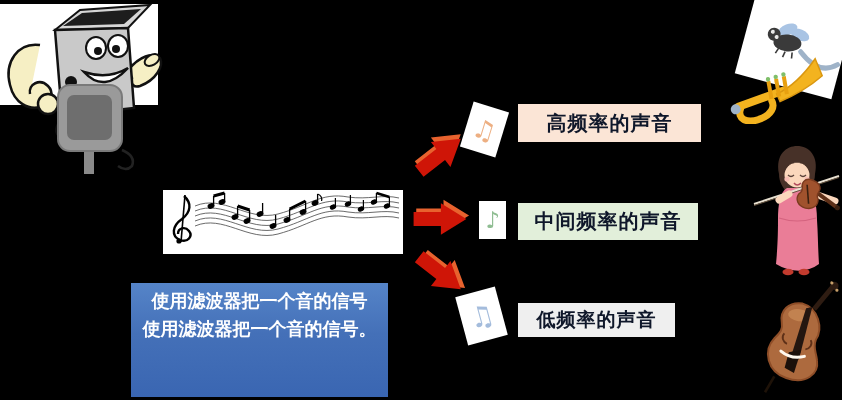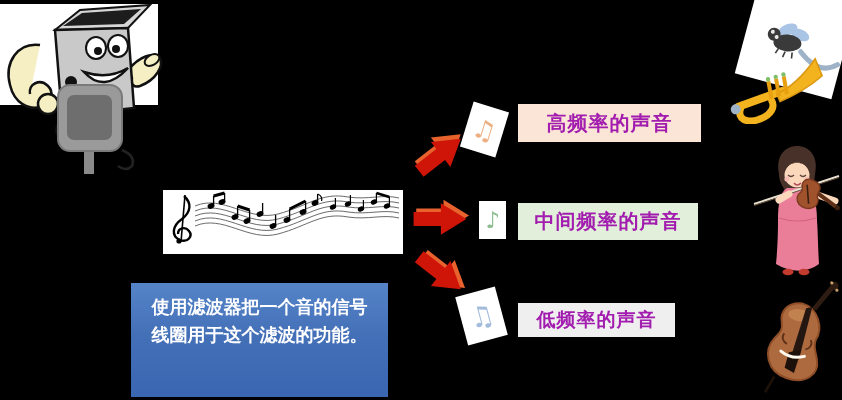--- a/index.html
+++ b/index.html
@@ -21,36 +21,36 @@
 
   
   .note-card{background:#fff;display:flex;align-items:center;justify-content:center;
              font-family:"DejaVu Sans",sans-serif;font-weight:bold;}
   .card-high{left:466px;top:106px;width:37px;height:47px;transform:rotate(17deg);font-size:26px;color:#EDAF82;}
   .card-mid{left:479px;top:201px;width:27px;height:38px;font-size:23px;color:#8FBD92;}
   .card-low{left:461px;top:291px;width:41px;height:50px;transform:rotate(-15deg);font-size:28px;color:#A4BCDC;}
 
   
   .freq-label{display:flex;align-items:center;justify-content:center;
-              color:#a21caf;font-weight:bold;letter-spacing:1px;}
+              color:#0f172a;font-weight:bold;letter-spacing:1px;}
   .label-high{left:518px;top:104px;width:183px;height:38px;background:#FBE5D6;font-size:20px;}
   .label-mid{left:518px;top:203px;width:180px;height:37px;background:#E2EFDA;font-size:20px;}
   .label-low{left:518px;top:303px;width:157px;height:34px;background:#EFEFEF;font-size:19px;}
 
   
   .fly-card{left:746px;top:-12px;width:100px;height:100px;background:#fff;transform:rotate(15deg);}
   .trumpet{left:724px;top:56px;width:104px;height:68px;}
   .violinist{left:751px;top:142px;width:91px;height:136px;}
   .bass{left:750px;top:277px;width:92px;height:123px;}
 
   
   .caption{left:131px;top:283px;width:257px;height:114px;
            background:linear-gradient(180deg,#5584C8 0%,#4470B8 45%,#3A66B2 100%);
            color:#fff;font-weight:bold;text-align:center;font-size:18px;line-height:27.5px;
-           padding-top:11px;box-sizing:border-box;}
+           padding-top:5px;box-sizing:border-box;}
 </style>
 </head>
 <body>
 
 <div class="stage">
 
   <div class="abs speaker-wrap">
     <svg width="166" height="180" viewBox="0 0 166 180">
       <rect x="0" y="4" width="158" height="101" fill="#ffffff"></rect>
 
@@ -252,16 +252,16 @@
         <polygon points="41,76 53,72 49,96 39,92" fill="#1C100A"></polygon>
         <path d="M34,58 c-3,4 0,9 4,10" stroke="#5E3018" stroke-width="1.8" fill="none"></path>
         <path d="M61,61 c3,4 0,9 -4,10" stroke="#5E3018" stroke-width="1.8" fill="none"></path>
         <path d="M33,76 Q44,83 57,78" stroke="#FFF8EE" stroke-width="3" fill="none" stroke-linecap="round"></path>
       </g>
     </svg>
   </div>
 
   <div class="abs caption">
     <div>使用滤波器把一个音的信号</div>
-    <div>线圈用于这个滤波的功能。</div>
+    <div>使用滤波器把一个音的信号。</div>
   </div>
 
 </div>
 
 </body></html>

